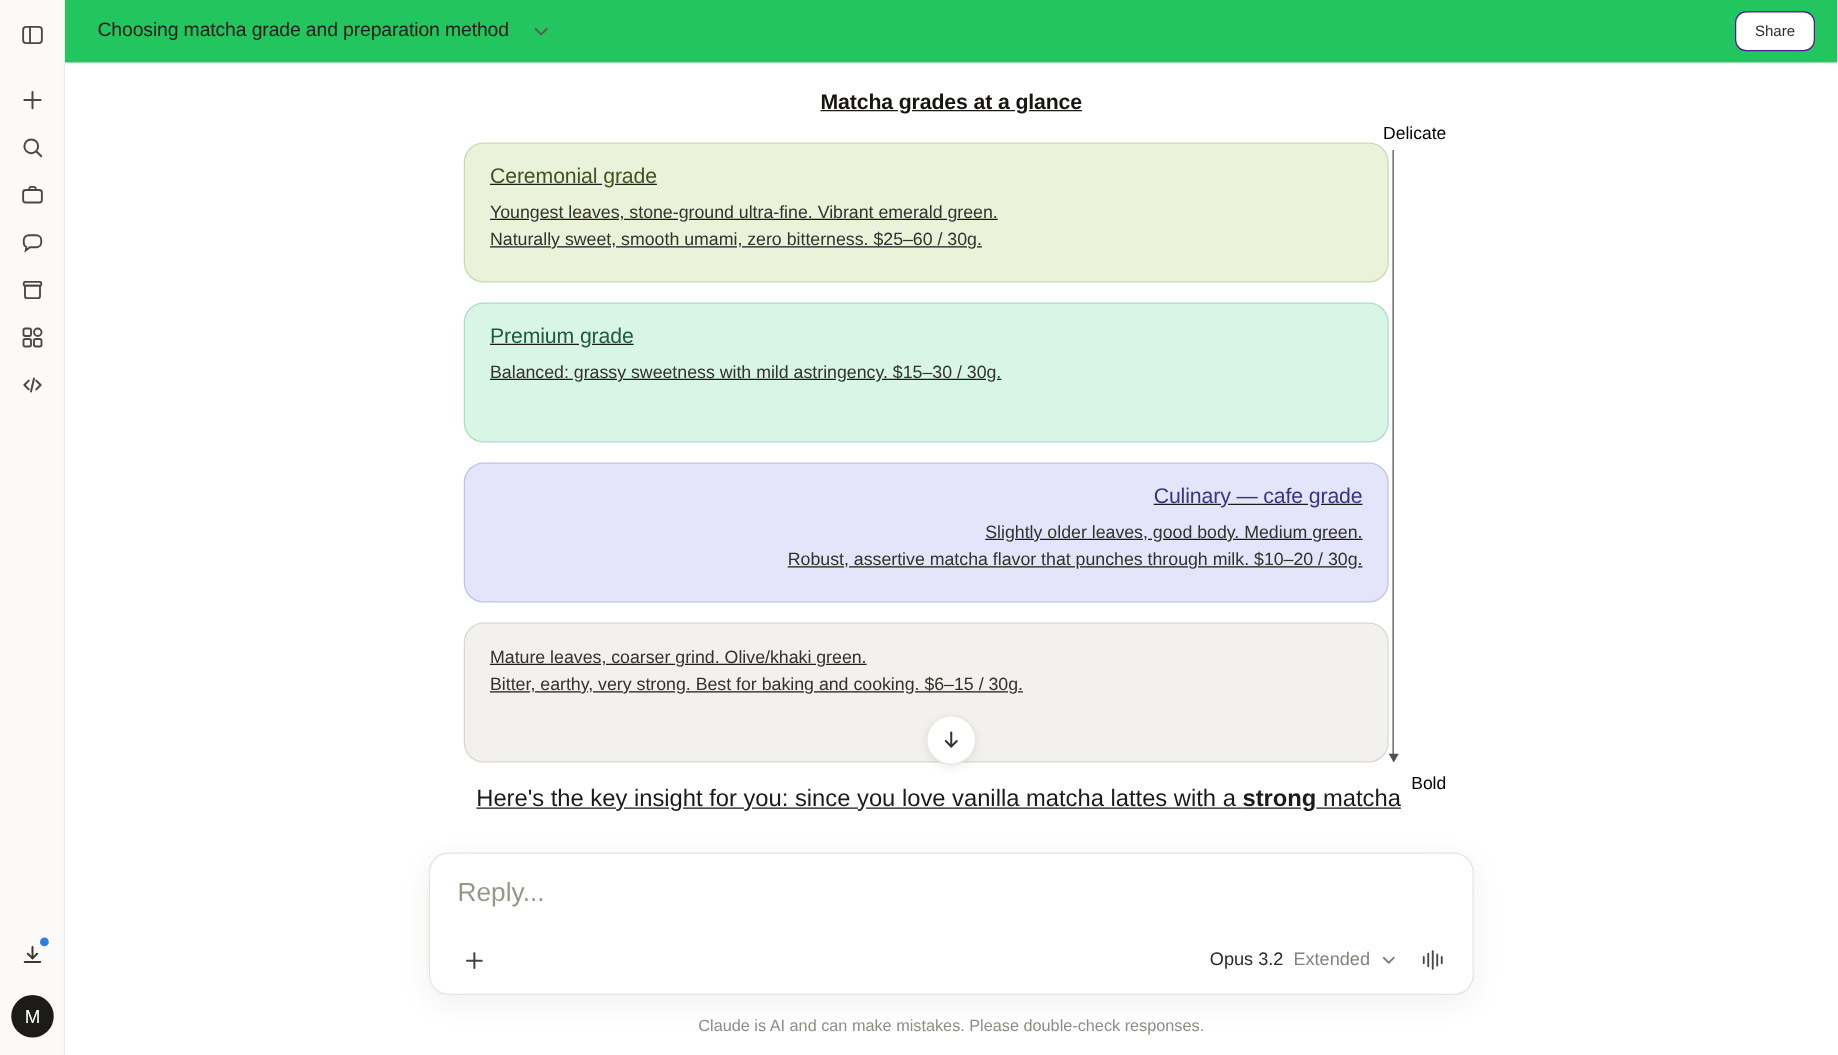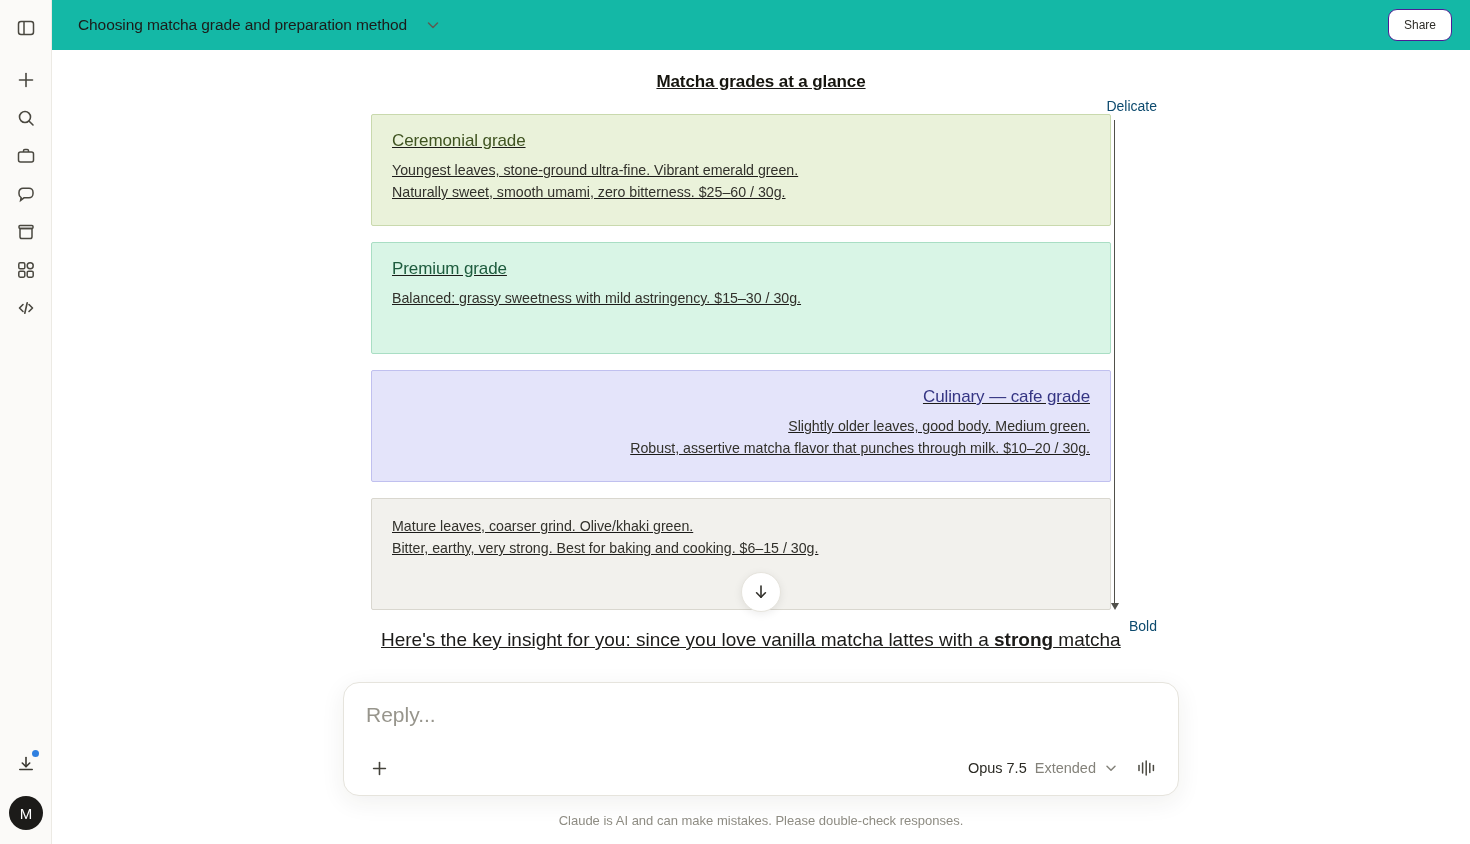--- a/index.html
+++ b/index.html
@@ -48,21 +48,21 @@
     font-size: 15px; font-weight: 500; margin-top: 14px;
     cursor: pointer;
   }
 
   
   .main { position: relative; flex: 1; height: 844px; overflow: hidden; }
 
   .topbar {
     height: 50px; display: flex; align-items: center;
     padding: 0 18px 0 26px;
-    position: relative; z-index: 5; background: #14b8a6;
+    position: relative; z-index: 5; background: #22c55e;
   }
   .conv-title {
     font-size: 15.5px; color: #1c1b19; letter-spacing: -0.1px;
   }
   .chev {
     margin-left: 14px; color: #5d5b53; display: flex; align-items: center; cursor: pointer;
     padding: 4px; border-radius: 6px;
   }
   .share-btn {
     margin-left: auto;
@@ -83,38 +83,38 @@
   .artifact-title {
     text-align: center; font-size: 17px; font-weight: 700;
     margin-top: 22px; letter-spacing: -0.1px; color: #16150f;
   }
 
   .grades-wrap {
     position: relative;
     width: 780px; margin: 22px auto 0; padding-right: 40px;
   }
   .axis-label {
-    position: absolute; right: -6px; font-size: 14px; color: #0c4a6e;
+    position: absolute; right: -6px; font-size: 14px; color: #000000;
   }
   .axis-label.top { top: -16px; }
   .axis-label.bottom { bottom: -24px; }
   .axis-line {
     position: absolute; right: 36px; top: 6px; bottom: 6px; width: 1px;
     background: #50504a;
   }
   .axis-arrow {
     position: absolute; right: 32px; bottom: 0px;
     width: 0; height: 0;
     border-left: 4.5px solid transparent;
     border-right: 4.5px solid transparent;
     border-top: 7px solid #50504a;
   }
 
   .card {
-    border-radius: 2px;
+    border-radius: 16px;
     padding: 16px 20px 18px;
     margin-bottom: 16px;
     min-height: 112px;
   }
   .card h3 {
     font-size: 17px; font-weight: 500; letter-spacing: -0.1px;
     margin-bottom: 8px;
   }
   .card p {
     font-size: 14.2px; line-height: 1.55; color: #32312b;
@@ -316,21 +316,21 @@
     <div class="composer">
       <div class="placeholder">Reply...</div>
       <div class="composer-row">
         <div class="plus-btn">
           <svg width="19" height="19" viewBox="0 0 19 19" fill="none" stroke="currentColor" stroke-width="1.6" stroke-linecap="round">
             <line x1="9.5" y1="3.6" x2="9.5" y2="15.4"></line>
             <line x1="3.6" y1="9.5" x2="15.4" y2="9.5"></line>
           </svg>
         </div>
         <div class="composer-right">
-          <span class="model-name">Opus 7.5</span>
+          <span class="model-name">Opus 3.2</span>
           <span class="mode-name">Extended</span>
           <span class="mode-chev">
             <svg width="14" height="14" viewBox="0 0 14 14" fill="none" stroke="currentColor" stroke-width="1.5" stroke-linecap="round" stroke-linejoin="round">
               <polyline points="3,5.2 7,9.2 11,5.2"></polyline>
             </svg>
           </span>
           <span class="voice-icon">
             <svg width="22" height="20" viewBox="0 0 22 20" fill="none" stroke="currentColor" stroke-width="1.5" stroke-linecap="round">
               <line x1="3" y1="7.5" x2="3" y2="12.5"></line>
               <line x1="6.6" y1="5" x2="6.6" y2="15"></line>

